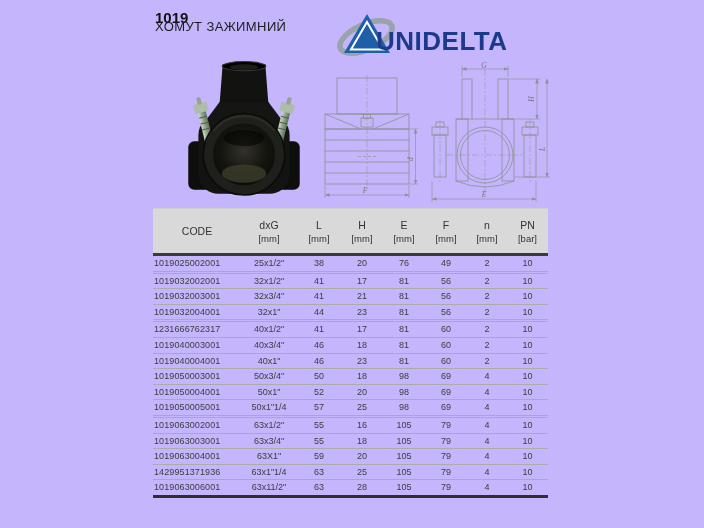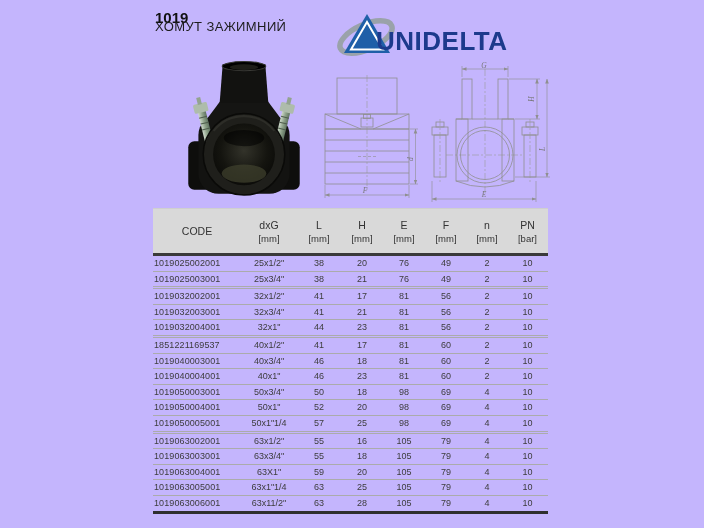--- a/index.html
+++ b/index.html
@@ -253,30 +253,20 @@
         <tr>
           <td>1019025002001</td>
           <td>25x1/2"</td>
           <td>38</td>
           <td>20</td>
           <td>76</td>
           <td>49</td>
           <td>2</td>
           <td>10</td>
         </tr>
-        <tr>
-          <td>1019025003001</td>
-          <td>25x3/4"</td>
-          <td>38</td>
-          <td>21</td>
-          <td>76</td>
-          <td>49</td>
-          <td>2</td>
-          <td>10</td>
-        </tr>
         <tr class="group-start">
           <td>1019032002001</td>
           <td>32x1/2"</td>
           <td>41</td>
           <td>17</td>
           <td>81</td>
           <td>56</td>
           <td>2</td>
           <td>10</td>
         </tr>
@@ -294,21 +284,21 @@
           <td>1019032004001</td>
           <td>32x1"</td>
           <td>44</td>
           <td>23</td>
           <td>81</td>
           <td>56</td>
           <td>2</td>
           <td>10</td>
         </tr>
         <tr class="group-start">
-          <td>1851221169537</td>
+          <td>1231666762317</td>
           <td>40x1/2"</td>
           <td>41</td>
           <td>17</td>
           <td>81</td>
           <td>60</td>
           <td>2</td>
           <td>10</td>
         </tr>
         <tr>
           <td>1019040003001</td>
@@ -384,21 +374,21 @@
           <td>1019063004001</td>
           <td>63X1"</td>
           <td>59</td>
           <td>20</td>
           <td>105</td>
           <td>79</td>
           <td>4</td>
           <td>10</td>
         </tr>
         <tr>
-          <td>1019063005001</td>
+          <td>1429951371936</td>
           <td>63x1"1/4</td>
           <td>63</td>
           <td>25</td>
           <td>105</td>
           <td>79</td>
           <td>4</td>
           <td>10</td>
         </tr>
         <tr>
           <td>1019063006001</td>

